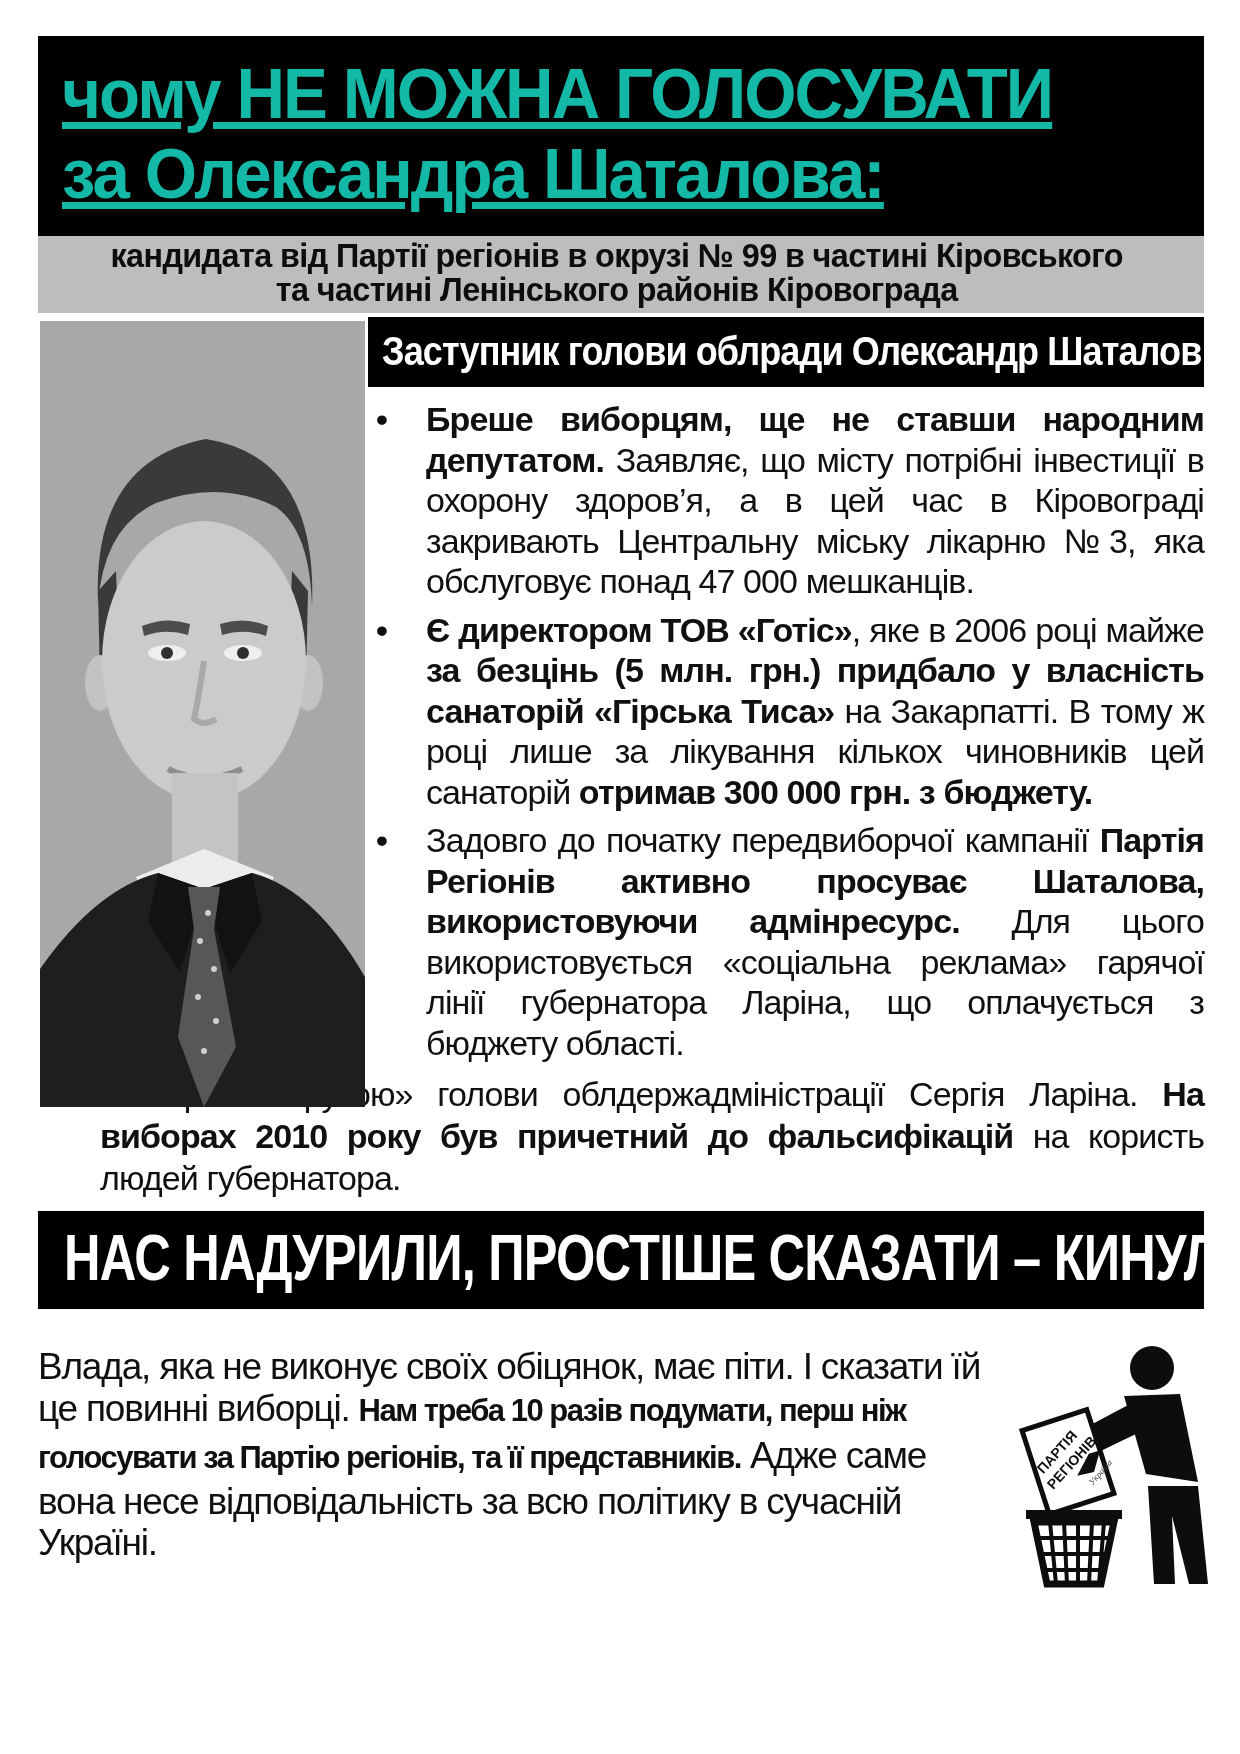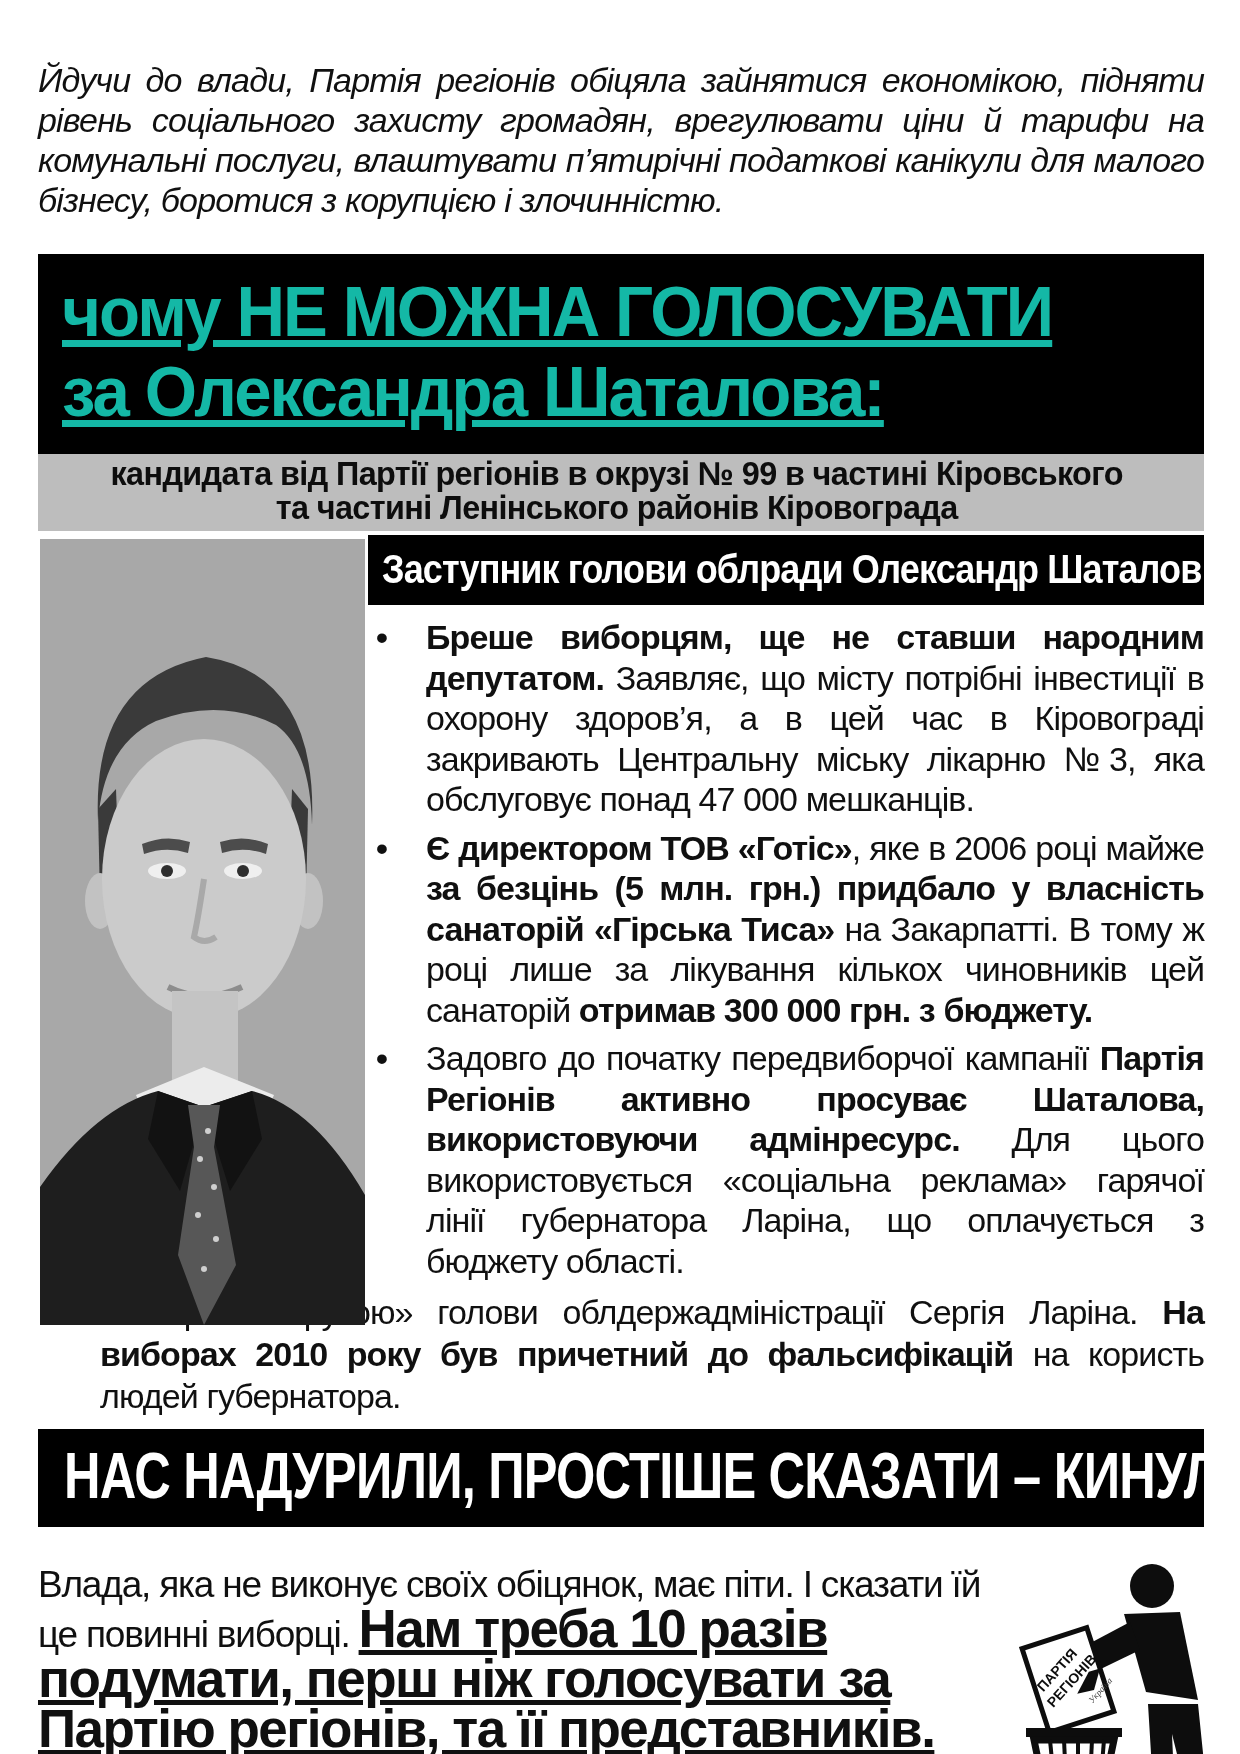--- a/index.html
+++ b/index.html
@@ -35,29 +35,28 @@
   .bullet4 .mark{flex:none;width:48px;padding-left:14px;font-weight:bold;}
   .bullet4 .txt{flex:1;}
 
   
   .banner2{background:#000;color:#fff;margin-top:12px;padding:16px 0 20px 26px;}
   .banner2 .bl{display:inline-block;font-weight:bold;font-size:64px;line-height:62px;letter-spacing:-1px;white-space:nowrap;transform:scaleX(0.79);transform-origin:left center;}
 
   
   .outro{position:relative;margin-top:12px;}
   .outro .para{width:962px;font-size:37px;line-height:41px;letter-spacing:-1.2px;text-align:left;}
-  .outro .big{font-weight:bold;font-size:53px;line-height:47px;letter-spacing:-1.5px;text-decoration:underline;}
+  .outro .big{font-weight:bold;font-size:31px;line-height:47px;letter-spacing:-1.5px;}
   .trashfig{position:absolute;top:-2px;right:-8px;width:212px;height:244px;}
 </style>
 </head>
 <body>
 
 <div class="page">
 
-  <p class="intro">Йдучи до влади, Партія регіонів обіцяла зайнятися економікою, підняти рівень соціального захисту громадян, врегулювати ціни й тарифи на комунальні послуги, влаштувати п’ятирічні податкові канікули для малого бізнесу, боротися з корупцією і злочинністю.</p>
 
   <div class="banner1">
     <span class="bl">чому НЕ МОЖНА ГОЛОСУВАТИ</span>
     <span class="bl">за Олександра Шаталова:</span>
   </div>
 
   <div class="subbar">
     <span class="sl">кандидата від Партії регіонів в окрузі № 99 в частині Кіровського</span>
     <span class="sl">та частині Ленінського районів Кіровограда</span>
   </div>

